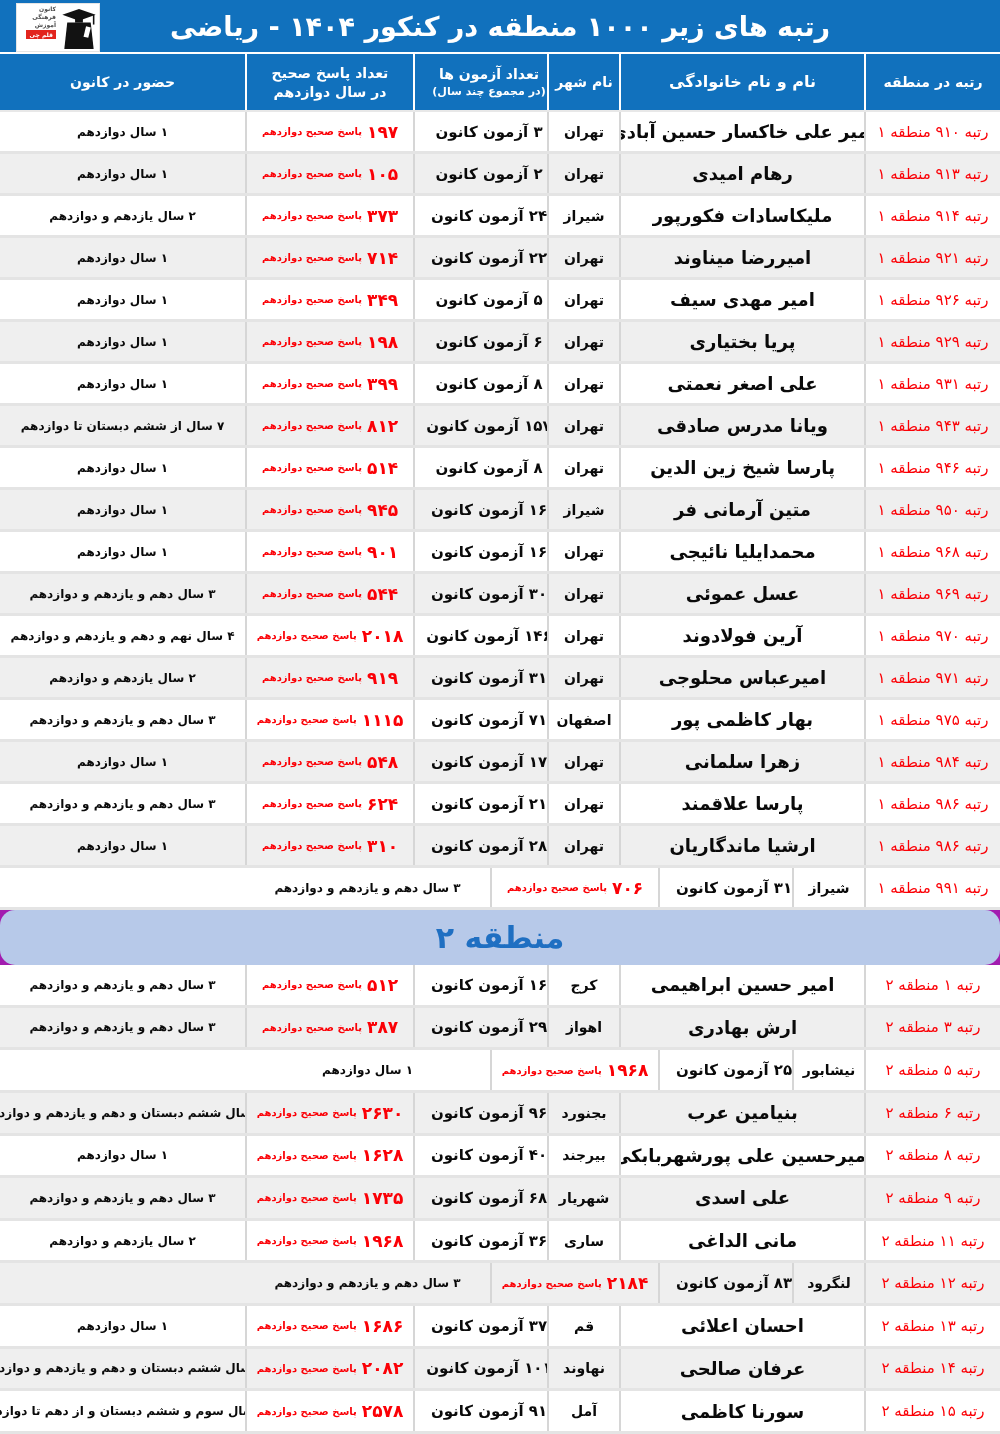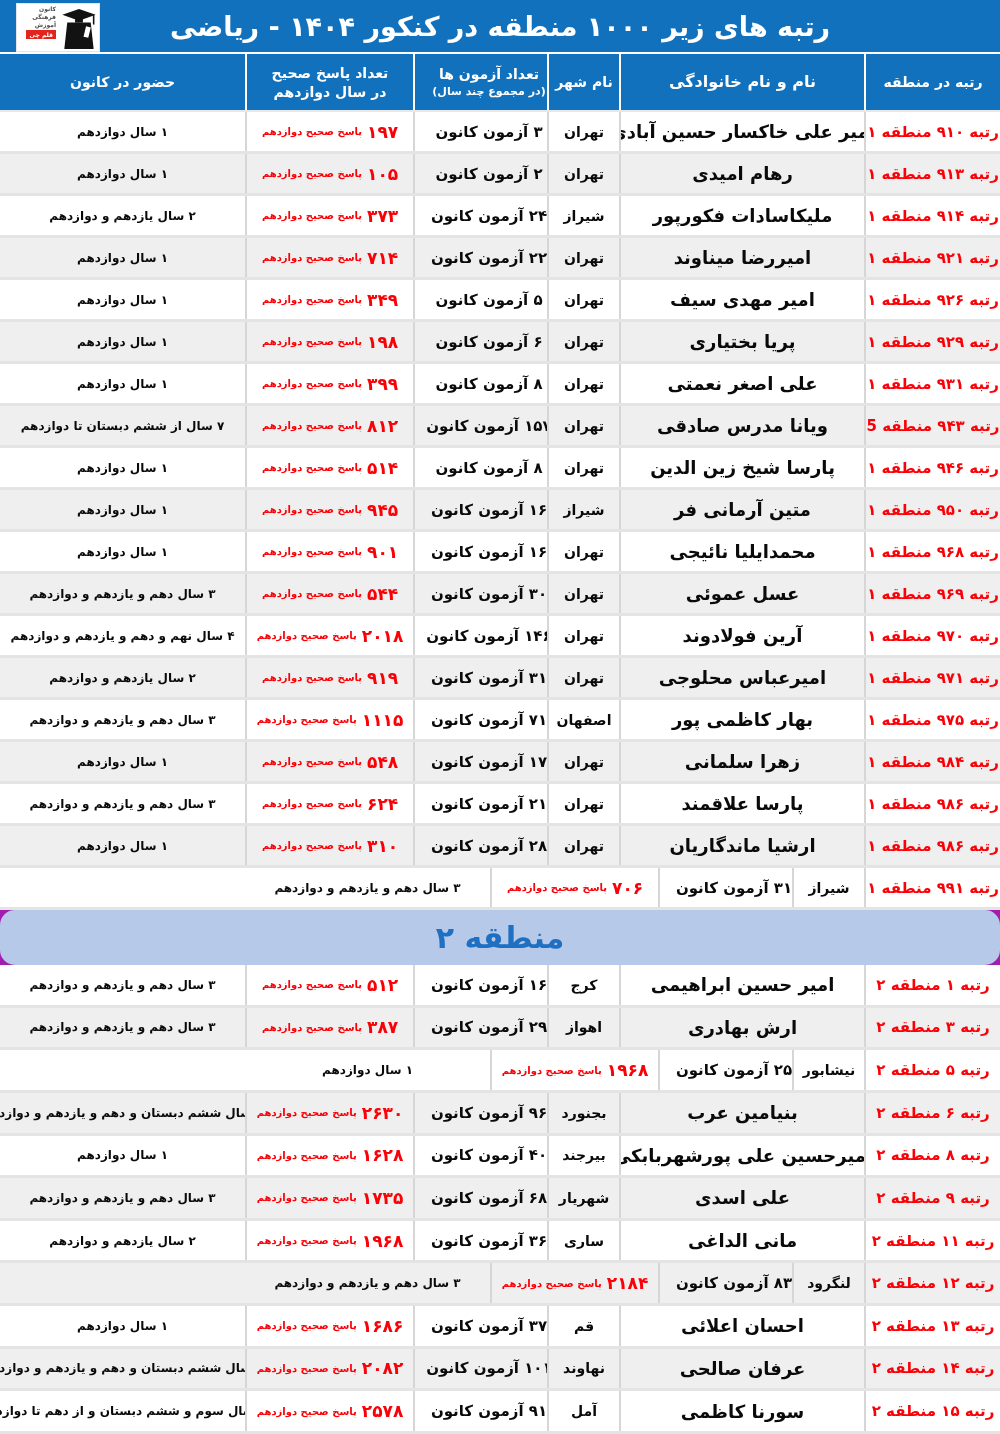--- a/index.html
+++ b/index.html
@@ -66,21 +66,21 @@
     border-bottom:3px solid #e4e4e4;
   }
   .row.alt{background:var(--row-alt);}
   .row.sec0{height:42px;}
   .row.sec1{height:42.64px;}
   .cell{
     display:flex;align-items:center;justify-content:center;
     text-align:center;overflow:hidden;white-space:nowrap;
   }
   .cell:not(:first-child){border-right:2px solid var(--grid);}
-  .rank-text{color:var(--accent-red);font-weight:bold;font-size:15px;}
+  .rank-text{color:var(--accent-red);font-weight:normal;font-size:15px;}
   .name-text{color:#0a0a0a;font-weight:bold;font-size:18px;}
   .city-text{color:#0a0a0a;font-weight:bold;font-size:14px;}
   .exams-text{color:#0a0a0a;font-weight:bold;font-size:15px;}
   .answers-num{color:var(--accent-red);font-weight:bold;font-size:17px;}
   .answers-label{color:var(--accent-red);font-weight:bold;font-size:10px;margin-right:5px;}
   .presence-text{color:#0a0a0a;font-weight:bold;font-size:12px;}
 
   
   .divider{
     height:55px;background:var(--divider-bg);
@@ -285,21 +285,21 @@
       <span class="answers-num">۳۹۹</span>
       <span class="answers-label">پاسخ صحیح دوازدهم</span>
     </div>
     <div class="cell c-presence">
       <span class="presence-text">۱ سال دوازدهم</span>
     </div>
   </div>
 
   <div class="row sec0 alt">
     <div class="cell c-rank">
-      <span class="rank-text">رتبه ۹۴۳ منطقه 5</span>
+      <span class="rank-text">رتبه ۹۴۳ منطقه ۱</span>
     </div>
     <div class="cell c-name">
       <span class="name-text">ویانا مدرس صادقی</span>
     </div>
     <div class="cell c-city">
       <span class="city-text">تهران</span>
     </div>
     <div class="cell c-exams">
       <span class="exams-text">۱۵۷ آزمون کانون</span>
     </div>

